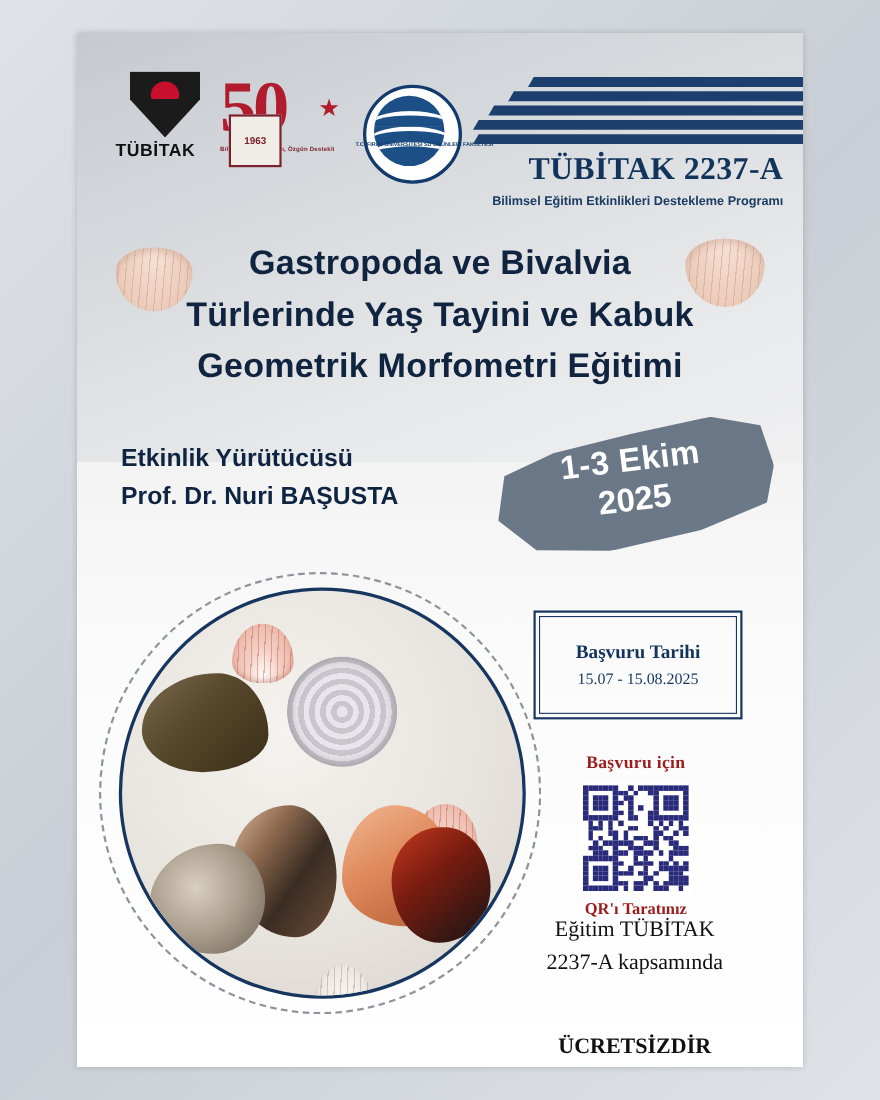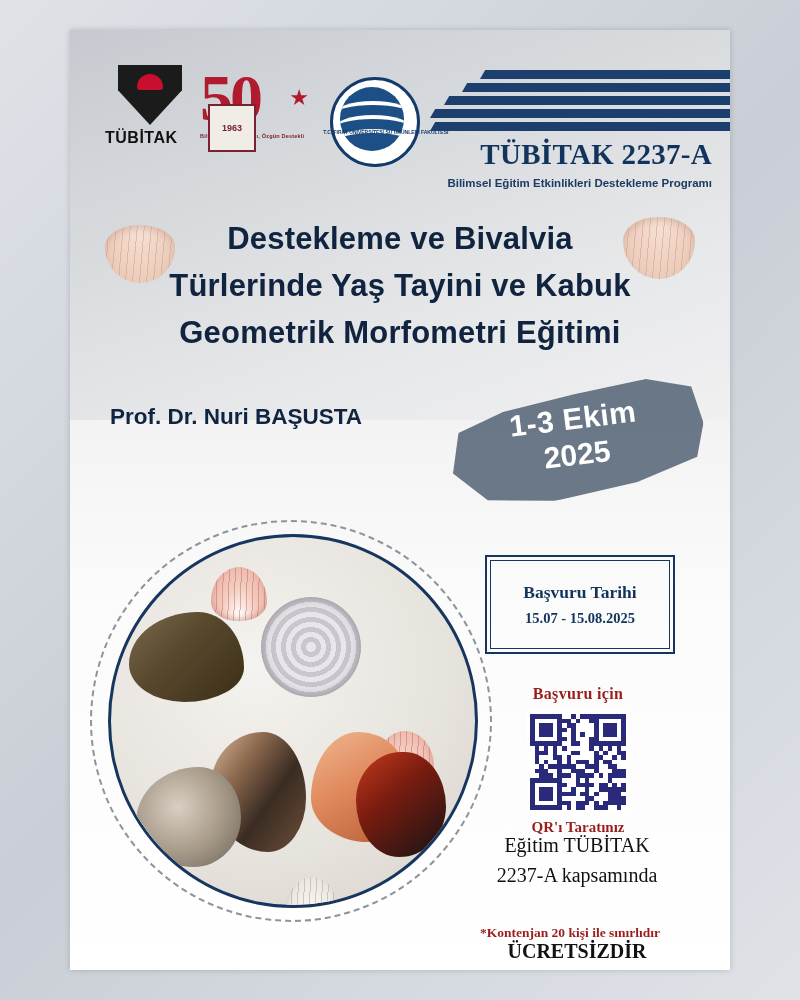--- a/index.html
+++ b/index.html
@@ -228,21 +228,21 @@
   .appl-outer {
     position:absolute; inset:0;
     border: 2px solid #16365f;
   }
   .appl-inner {
     position:absolute; inset:5px;
     border: 1px solid #16365f;
     display:flex; flex-direction:column; align-items:center; justify-content:center;
   }
   .appl-title { font-family:"Liberation Serif", serif; font-size: 17.5px; font-weight:bold; color:#12345c;}
-  .appl-dates { font-family:"Liberation Serif", serif; font-size: 14.5px; font-weight:bold; color:#12345c; margin-top:7px;}
+  .appl-dates { font-family:"Liberation Serif", serif; font-size: 14.5px; font-weight:normal; color:#12345c; margin-top:7px;}
 
   
   #qr-block { right: 32px; top: 655px; width: 240px; text-align:center; }
   .qr-label {
     font-family:"Liberation Serif", serif;
     font-size: 16px; font-weight: bold; color:#9b1c1c; letter-spacing:.3px;
   }
   .qr-img {
     width: 96px; height: 96px; margin: 8px auto 6px;
     background:#fff;
@@ -316,26 +316,27 @@
       <div class="banner-sub">Bilimsel Eğitim Etkinlikleri Destekleme Programı</div>
     </div>
 
     <div class="layer" id="title-block">
       <div class="shell-left">
           <div class="shell"></div>
         </div>
       <div class="shell-right">
           <div class="shell"></div>
         </div>
-      <div class="title-line">Destekleme ve Bivalvia</div>
+      <div class="title-line">Gastropoda ve Bivalvia</div>
       <div class="title-line">Türlerinde Yaş Tayini ve Kabuk</div>
       <div class="title-line">Geometrik Morfometri Eğitimi</div>
     </div>
 
     <div class="layer" id="organizer">
+      <div class="org-line">Etkinlik Yürütücüsü</div>
       <div class="org-line">Prof. Dr. Nuri BAŞUSTA</div>
     </div>
 
     <div class="layer" id="date-brush">
       <div class="brush-shape"></div>
       <div class="date-text">
         <div class="date-top">1-3 Ekim</div>
         <div class="date-bottom">2025</div>
       </div>
     </div>
@@ -814,16 +815,15 @@
       </div>
       <div class="qr-scan">QR'ı Taratınız</div>
     </div>
 
     <div class="layer" id="free-text">
       <div class="free-line">Eğitim TÜBİTAK</div>
       <div class="free-line">2237-A kapsamında</div>
       <div class="free-line bold">ÜCRETSİZDİR</div>
     </div>
 
-    <div id="quota">*Kontenjan 20 kişi ile sınırlıdır</div>
 
   </div>
 </div>
 
 </body></html>

